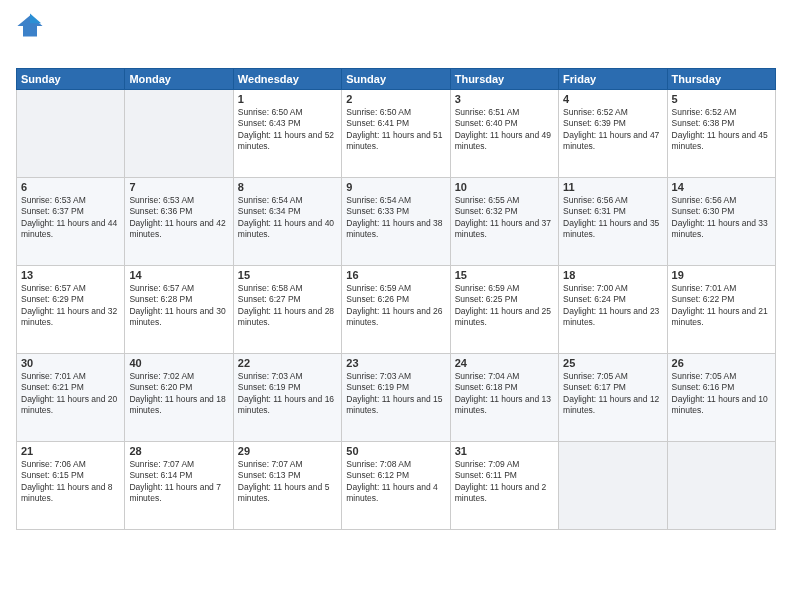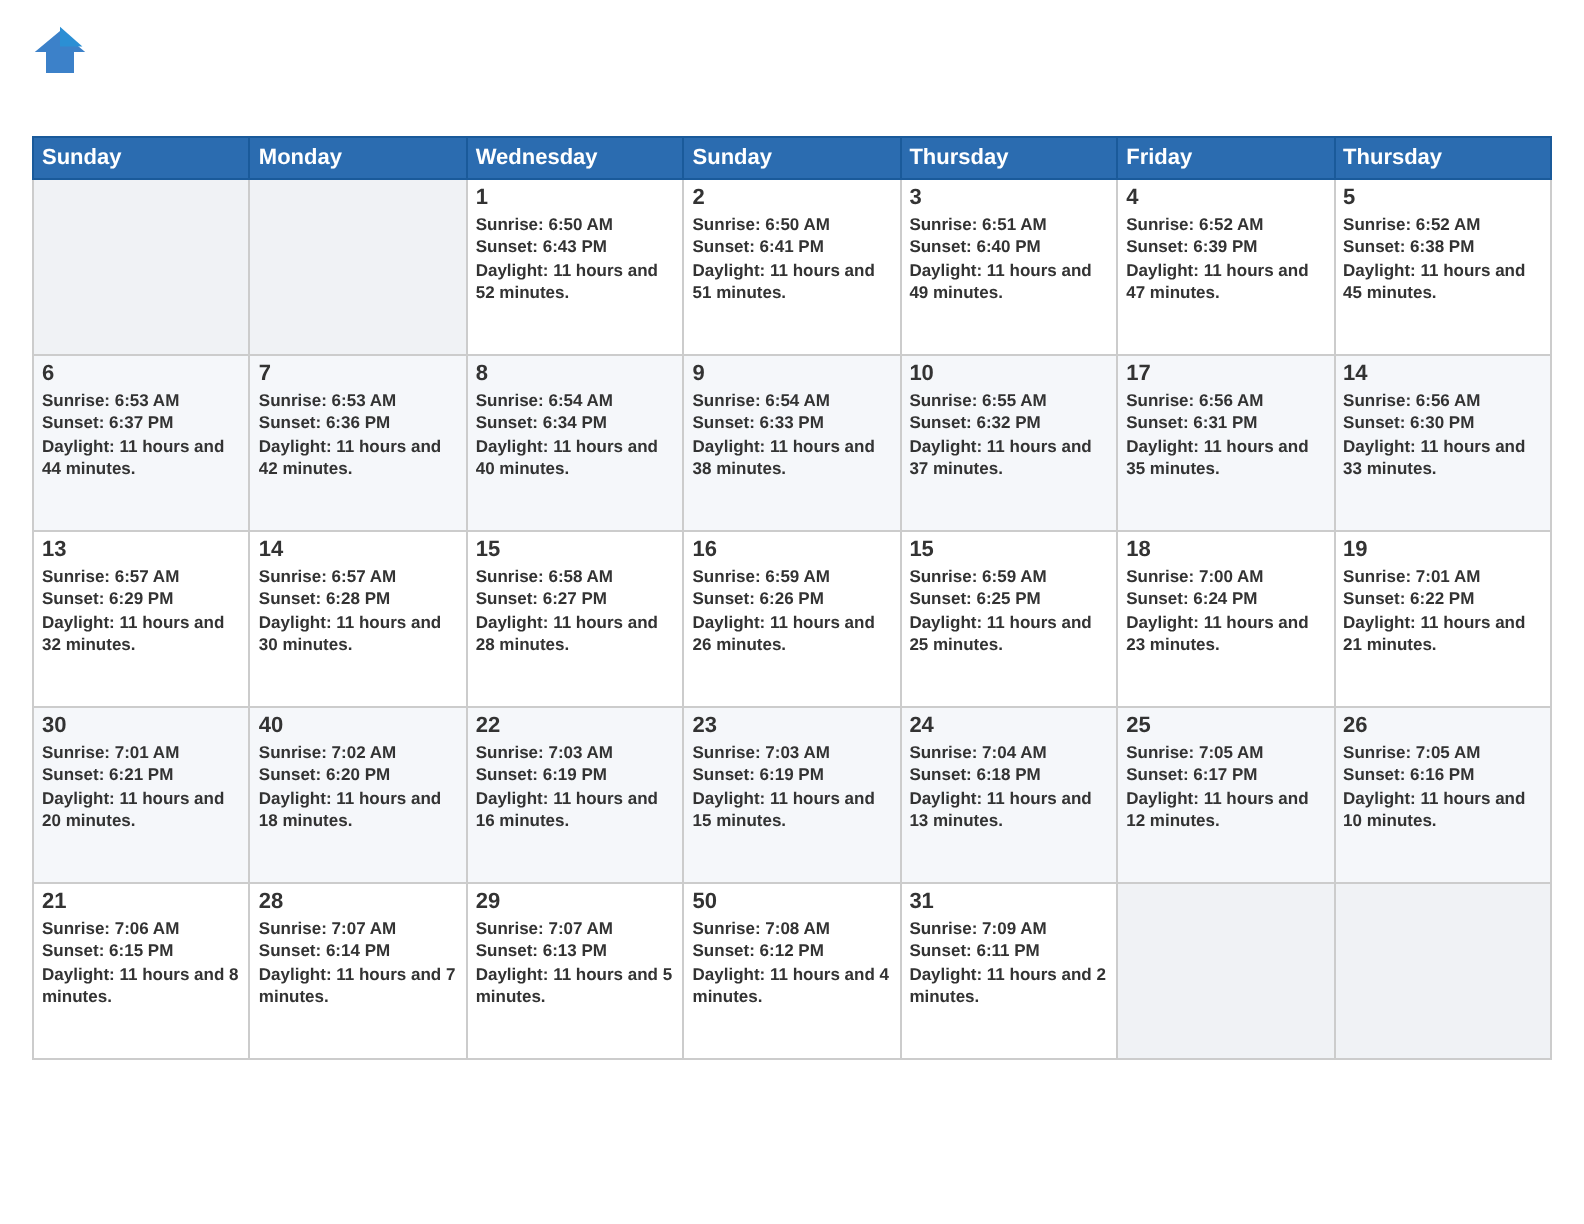--- a/index.html
+++ b/index.html
@@ -90,21 +90,20 @@
     .day-number {
       font-size: 11px;
       font-weight: bold;
       color: #333;
       margin-bottom: 2px;
     }
     .day-info {
       font-size: 8.5px;
       line-height: 1.35;
       color: #333;
-      font-weight: bold;
     }
     .empty-cell {
       background: #f0f2f5 !important;
     }
   </style>
 </head>
 <body>
 
 <div class="page">
   <div class="header">
@@ -176,21 +175,21 @@
           </td>
           <td>
             <div class="day-number">9</div>
             <div class="day-info">Sunrise: 6:54 AM<br>Sunset: 6:33 PM<br>Daylight: 11 hours and 38 minutes.</div>
           </td>
           <td>
             <div class="day-number">10</div>
             <div class="day-info">Sunrise: 6:55 AM<br>Sunset: 6:32 PM<br>Daylight: 11 hours and 37 minutes.</div>
           </td>
           <td>
-            <div class="day-number">17</div>
+            <div class="day-number">11</div>
             <div class="day-info">Sunrise: 6:56 AM<br>Sunset: 6:31 PM<br>Daylight: 11 hours and 35 minutes.</div>
           </td>
           <td>
             <div class="day-number">14</div>
             <div class="day-info">Sunrise: 6:56 AM<br>Sunset: 6:30 PM<br>Daylight: 11 hours and 33 minutes.</div>
           </td>
         </tr>
         <tr>
           <td>
             <div class="day-number">13</div>

